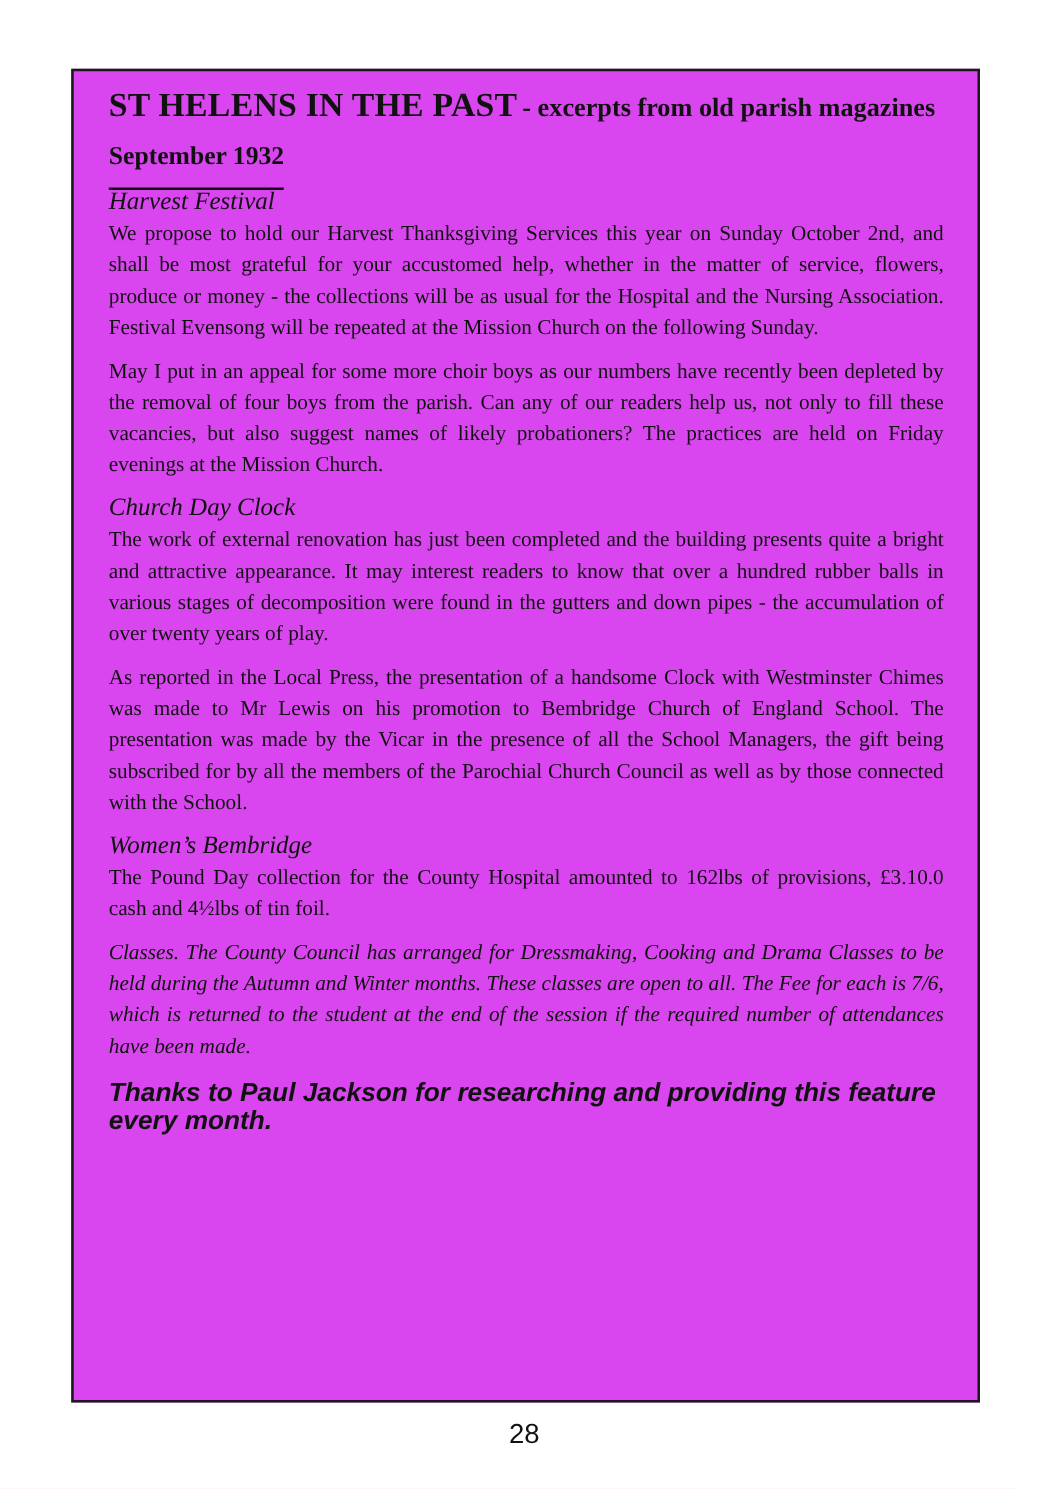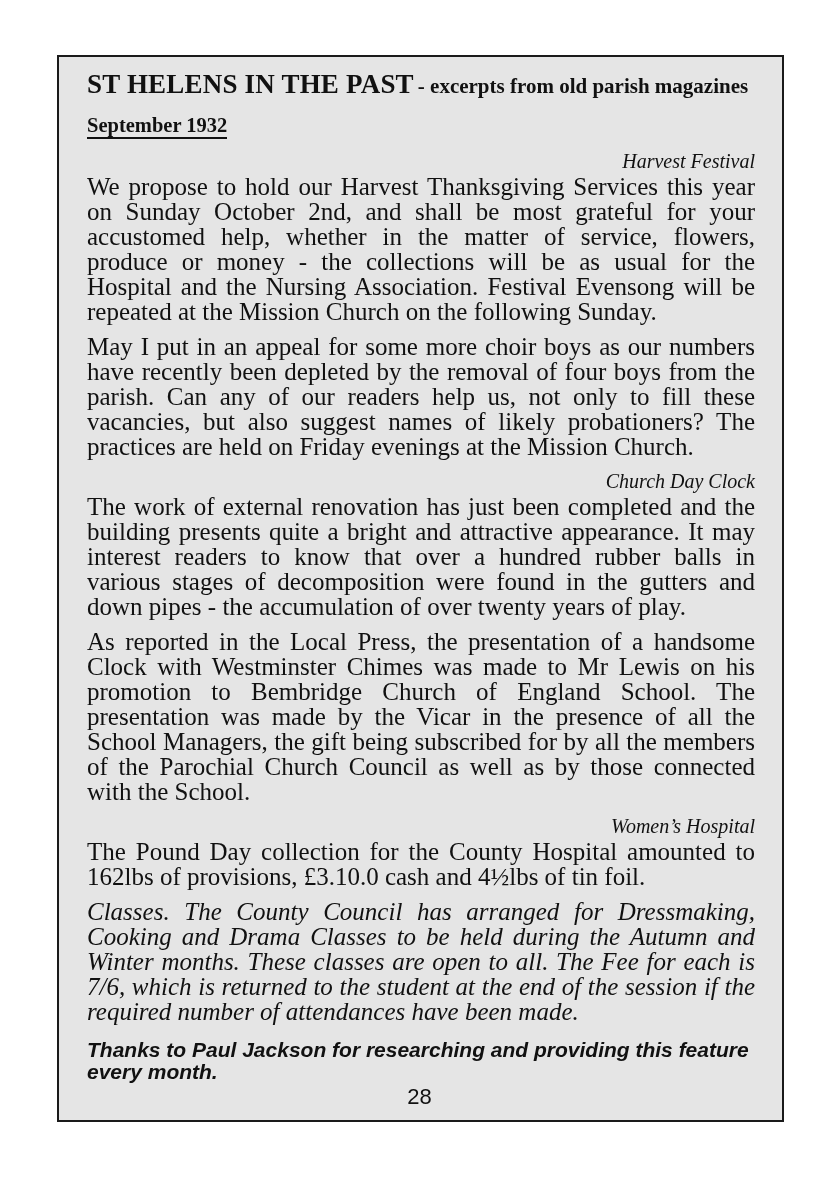--- a/index.html
+++ b/index.html
@@ -14,21 +14,21 @@
     color: #111111;
   }
   .frame {
     position: absolute;
     left: 57px;
     top: 55px;
     width: 727px;
     height: 1067px;
     border: 2px solid #1a1a1a;
     padding: 10px 27px 0 28px;
-    background: #e5e5e5;
+    background: #d946ef;
   }
   .title-line {
     margin: 2px 0 14px 0;
     white-space: nowrap;
   }
   .title {
     font-weight: bold;
     font-size: 27px;
     letter-spacing: 0.2px;
   }
@@ -36,49 +36,48 @@
     font-weight: bold;
     font-size: 21px;
   }
   .date-heading {
     margin: 0 0 12px 0;
   }
   .date-heading span {
     font-weight: bold;
     font-size: 20.5px;
     border-bottom: 2px solid #111;
-    padding-bottom: 1px;
+    padding-bottom: 14px;
   }
   .section-heading {
     font-style: italic;
     font-size: 20px;
     line-height: 25px;
     margin: 0;
-    text-align: right;
   }
   .body-para {
-    font-size: 25px;
+    font-size: 17px;
     line-height: 25px;
     text-align: justify;
     margin: 0 0 10px 0;
   }
   .italic-para {
     font-style: italic;
   }
   .credit {
     margin: 15px 0 0 0;
     font-family: "Liberation Sans", sans-serif;
     font-weight: bold;
     font-style: italic;
     font-size: 21px;
     line-height: 22px;
   }
   .page-number {
     position: absolute;
-    top: 1084px;
+    top: 1134px;
     left: 0;
     width: 100%;
     text-align: center;
     font-family: "Liberation Sans", sans-serif;
     font-size: 22px;
     color: #111;
   }
 </style>
 </head>
 <body>
@@ -100,21 +99,21 @@
     <p class="body-para">May I put in an appeal for some more choir boys as our numbers have recently been depleted by the removal of four boys from the parish. Can any of our readers help us, not only to fill these vacancies, but also suggest names of likely probationers? The practices are held on Friday evenings at the Mission Church.</p>
   </div>
 
   <div class="section">
     <div class="section-heading">Church Day Clock</div>
     <p class="body-para">The work of external renovation has just been completed and the building presents quite a bright and attractive appearance. It may interest readers to know that over a hundred rubber balls in various stages of decomposition were found in the gutters and down pipes - the accumulation of over twenty years of play.</p>
     <p class="body-para">As reported in the Local Press, the presentation of a handsome Clock with Westminster Chimes was made to Mr Lewis on his promotion to Bembridge Church of England School. The presentation was made by the Vicar in the presence of all the School Managers, the gift being subscribed for by all the members of the Parochial Church Council as well as by those connected with the School.</p>
   </div>
 
   <div class="section">
-    <div class="section-heading">Women’s Hospital</div>
+    <div class="section-heading">Women’s Bembridge</div>
     <p class="body-para">The Pound Day collection for the County Hospital amounted to 162lbs of provisions, £3.10.0 cash and 4½lbs of tin foil.</p>
   </div>
 
   <div class="section">
     <p class="body-para italic-para">Classes. The County Council has arranged for Dressmaking, Cooking and Drama Classes to be held during the Autumn and Winter months. These classes are open to all. The Fee for each is 7/6, which is returned to the student at the end of the session if the required number of attendances have been made.</p>
   </div>
 
   <p class="credit">Thanks to Paul Jackson for researching and providing this feature every month.</p>
 
 </div>

